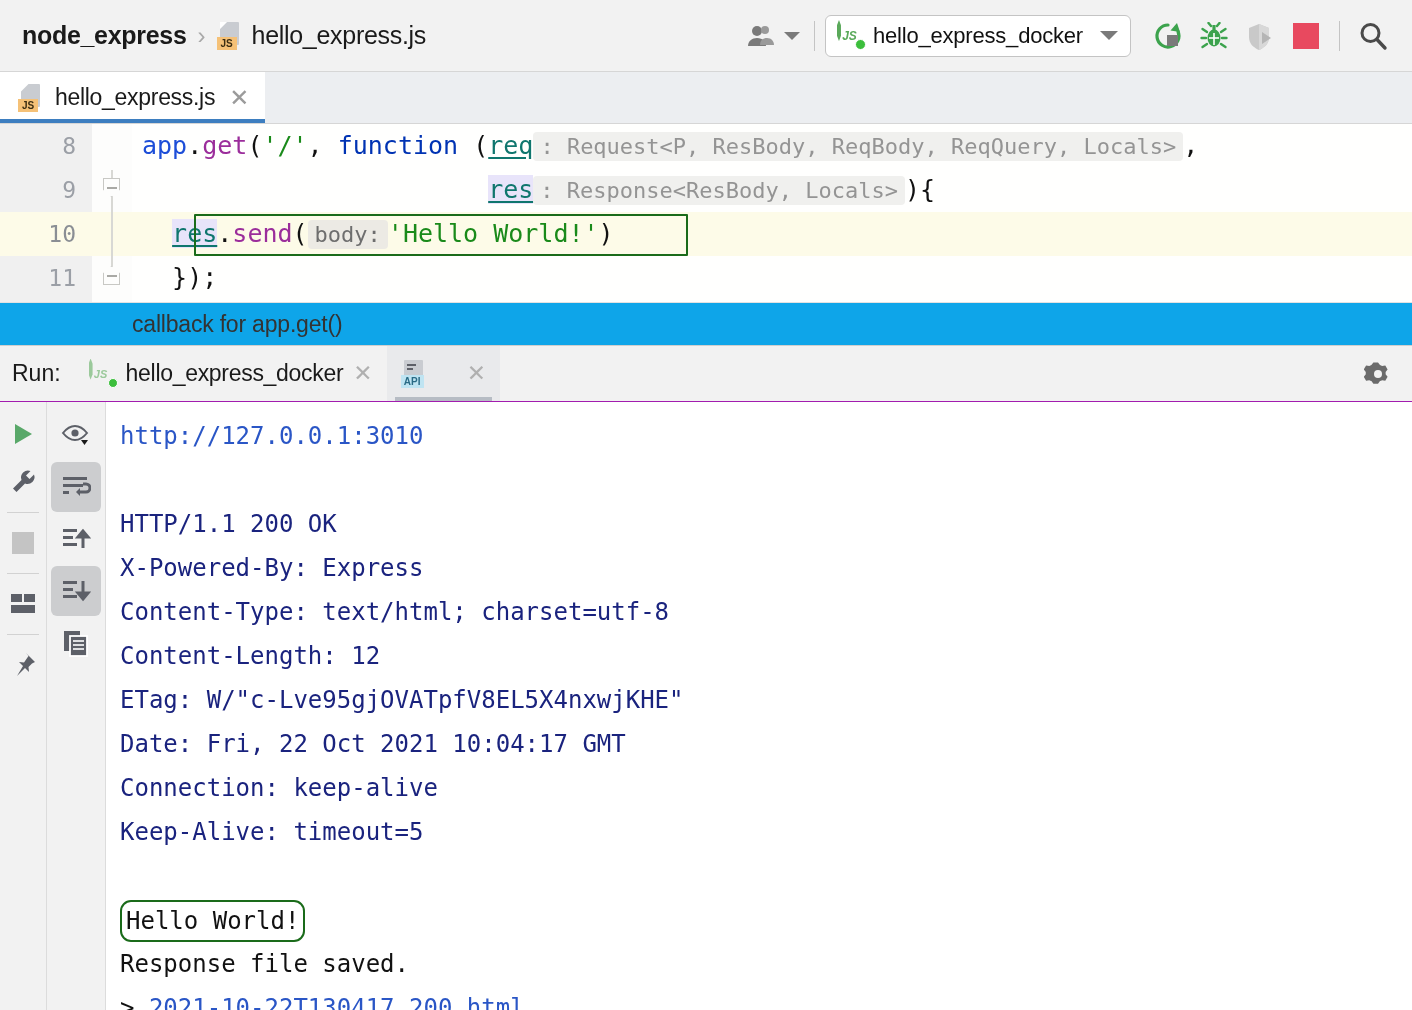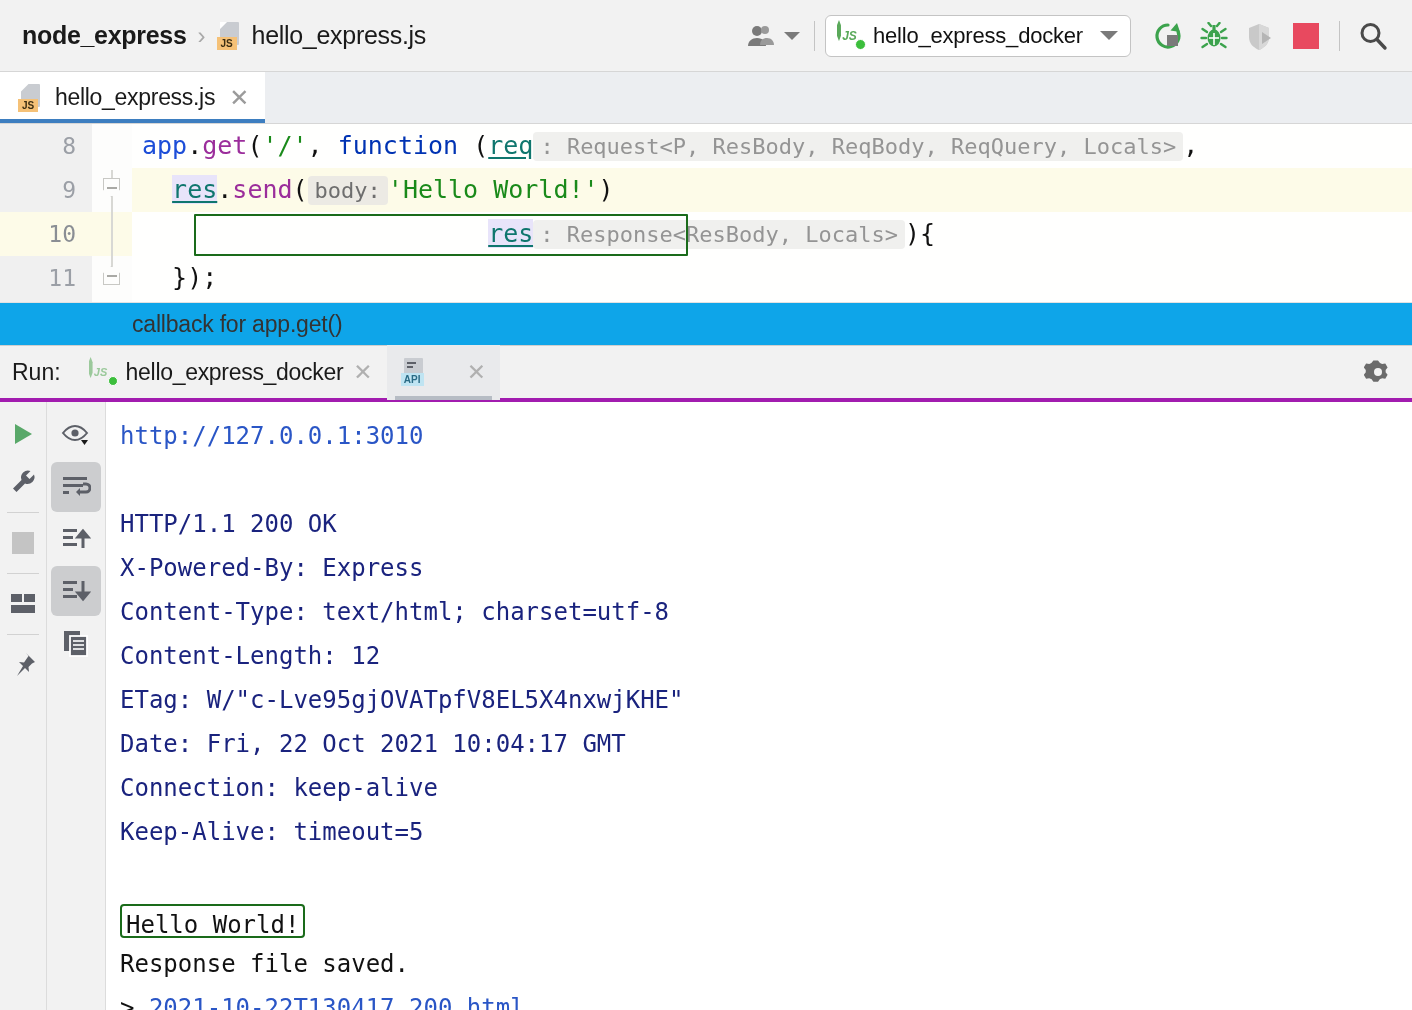--- a/index.html
+++ b/index.html
@@ -123,21 +123,21 @@
   .bcstrip {
     flex:0 0 44px; height:44px; background:#0ea5e9; display:flex; align-items:center;
     padding-left:132px; border-top:1px solid #e2e2e2; border-bottom:1px solid #cfcfcf;
   }
   .bcstrip span { font-size:23px; color:#333; letter-spacing:-0.2px; }
 
   
   .runwin { flex:1; display:flex; flex-direction:column; background:#ffffff; min-height:0; }
   .runtabs {
     flex:0 0 56px; height:56px; background:#f2f2f2; display:flex; align-items:center;
-    border-bottom:4px solid #a21caf; position:relative;
+    border-bottom:1px solid #a21caf; position:relative;
   }
   .runlabel { font-size:23px; color:#1a1a1a; padding: 0 14px 0 12px; }
   .rtab { height:55px; display:flex; align-items:center; gap:10px; padding:0 14px; cursor:pointer; position:relative; }
   .rtab-label { font-size:23px; color:#1a1a1a; letter-spacing:-0.3px; }
   .rtab.active::after { content:''; position:absolute; left:8px; right:8px; bottom:0; height:4px; background:#b6bcc4; }
   .rtab.active { background:#e9eaec;gap:40px; }
   .rtab-close { font-size:23px; color:#b0b0b0; font-weight:300; line-height:1; }
   .api-icon { position:relative; width:26px; height:28px; flex:0 0 26px; }
   .api-icon .sheet { position:absolute; left:3px; top:0; width:19px; height:22px; background:#c9ccd1; border-radius:1px; }
   .api-icon .ln { position:absolute; background:#5d6068; }
@@ -162,21 +162,21 @@
 
   .console {
     flex:1; background:#ffffff; padding: 12px 0 0 14px; overflow:hidden; position:relative;
     font-family:"DejaVu Sans Mono", monospace; font-size:24px; line-height:44px;
   }
   .cl { white-space:pre; height:44px; }
   .c-link { color:#2a56c6; text-underline-offset:4px; cursor:pointer; }
   .c-hdr  { color:#1a237e; }
   .c-body { color:#111111; }
   .c-prompt { color:#111111; }
-  .hwbox { display:inline-block; border:2.5px solid #1a6b1a; padding:0 4px; line-height:38px; height:34px; vertical-align:middle; border-radius:4px; }
+  .hwbox { display:inline-block; border:2.5px solid #1a6b1a; padding:0 4px; line-height:38px; height:42px; vertical-align:middle; border-radius:11px; }
 </style>
 </head>
 <body>
 
 <div class="app">
 
   <div class="toolbar">
     <div class="breadcrumb">
       <span class="crumb-root">node_express</span>
       <span class="crumb-sep">›</span>
@@ -293,23 +293,23 @@
           <i></i>
         </div>
       <div class="foldmark bot" style="top:142px;">
           <i></i>
         </div>
     </div>
 
     <div class="codearea">
       <div class="cline"><span class="t-prop">app</span><span class="t-plain">.</span><span class="t-fn">get</span><span class="t-plain">(</span><span class="t-str">'/'</span><span class="t-plain">, </span><span class="t-kw">function</span><span class="t-plain"> (</span><span class="t-param">req</span><span class="t-hint">: Request&lt;P, ResBody, ReqBody, ReqQuery, Locals&gt;</span><span class="t-plain">,</span></div>
 
+      <div class="cline"><span style="color:transparent;">app.get('/', function (</span><span class="t-param t-hl">res</span><span class="t-hint">: Response&lt;ResBody, Locals&gt;</span><span class="t-plain">){</span></div>
+
       <div class="cline cur"><span style="color:transparent;">  </span><span class="t-param t-hl">res</span><span class="t-plain">.</span><span class="t-fn">send</span><span class="t-plain">(</span><span class="t-hintname">body:</span><span class="t-str">'Hello World!'</span><span class="t-plain">)</span></div>
-
-      <div class="cline"><span style="color:transparent;">app.get('/', function (</span><span class="t-param t-hl">res</span><span class="t-hint">: Response&lt;ResBody, Locals&gt;</span><span class="t-plain">){</span></div>
 
       <div class="cline"><span style="color:transparent;">  </span><span class="t-plain">});</span></div>
 
       <div class="greenbox" style="left:62px; top:90px; width:494px; height:42px;"></div>
     </div>
   </div>
 
   <div class="bcstrip">
     <span>callback for app.get()</span>
   </div>

